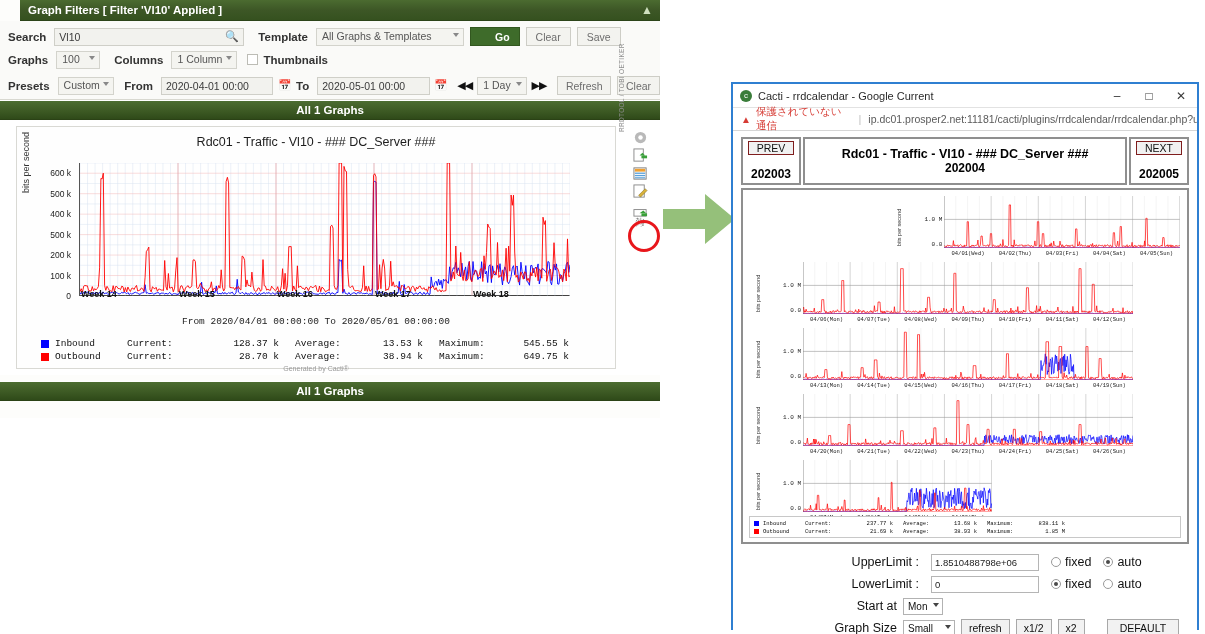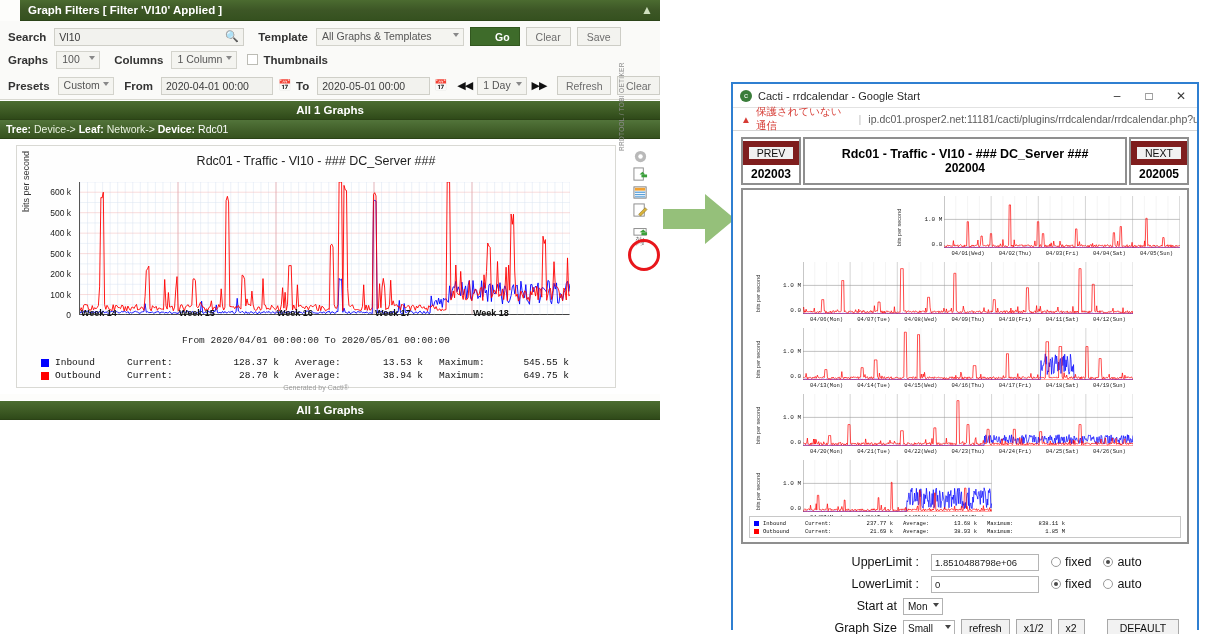--- a/index.html
+++ b/index.html
@@ -128,22 +128,22 @@
   .ch-div { color:#c2c2c2; font-size:11px; margin:0 2px; }
   .ch-url { color:#5a5a5a; font-size:10.5px; white-space:nowrap; overflow:hidden; }
 
   .ch-content { background:#fff; padding:6px 8px 0 8px; height:500px; }
 
   .rrdcal-head { display:flex; align-items:stretch; gap:2px; }
   .nav-cell {
     border:2px solid #8f8f8f; background:#fff; width:60px;
     display:flex; flex-direction:column; align-items:center; justify-content:center; padding:2px 0;
   }
-  .nav-btn { border:6px solid #7f1d1d; background:#f1f1f1; font-size:10.5px; padding:0px 8px; color:#111;}
-  .nav-ym { font-size:12px; font-weight:bold; color:#000; margin-top:2px; }
+  .nav-btn { border:1px solid #7f1d1d; background:#f1f1f1; font-size:10.5px; padding:0px 8px; color:#111;}
+  .nav-ym { font-size:12px; font-weight:bold; color:#000; margin-top:12px; }
   .cal-title-cell {
     border:2px solid #8f8f8f; background:#fff; flex:1;
     display:flex; flex-direction:column; align-items:center; justify-content:center; padding:2px 0;
   }
   .cal-title { font-size:12.5px; font-weight:bold; color:#000; }
   .cal-month { font-size:12px; font-weight:bold; color:#000; }
 
   .cal-body { border:2px solid #8f8f8f; background:#fff; margin-top:3px; height:356px; padding:2px; position:relative;}
   .wrow { position:relative; height:66px; }
   .wrow .wy { position:absolute; left:14px; top:2px; width:42px; height:58px; }
@@ -245,23 +245,20 @@
           <span class="caret"></span>
         </div>
         <span class="arrows">▶▶</span>
         <div class="btn" style="min-width:52px;">Refresh</div>
         <div class="btn">Clear</div>
       </div>
     </div>
 
     <div class="green-bar">All 1 Graphs</div>
 
-    <div class="tree-bar">
-      <b>Tree:</b>&nbsp;<span class="tdim">Device-&gt;</span>&nbsp;<b>Leaf:</b>&nbsp;<span class="tdim">Network-&gt;</span>&nbsp;<b>Device:</b>&nbsp;<span>Rdc01</span>
-    </div>
 
     <div class="graph-area">
       <div class="graph-frame">
         <div class="graph-title">Rdc01 - Traffic - Vl10 - ### DC_Server ###</div>
 
         <div class="plot-wrap">
           <div class="ylabel">bits per second</div>
           <div id="yticks">
               <div class="ytick" style="left: 12px; top: 136px;">0</div>
               <div class="ytick" style="left: 12px; top: 115.538px;">100 k</div>
@@ -431,21 +428,21 @@
   </div>
 
   <svg class="greenarrow" viewBox="0 0 76 58">
     <path d="M2 19 H44 V4 L74 29 L44 54 V39 H2 Z" fill="#95c07a"></path>
   </svg>
 
   <div id="chrome-win">
 
     <div class="ch-title">
       <div class="ch-favicon">c</div>
-      <span class="ch-title-text">Cacti - rrdcalendar - Google Start</span>
+      <span class="ch-title-text">Cacti - rrdcalendar - Google Current</span>
       <div class="ch-winbtns">
         <div class="ch-winbtn">–</div>
         <div class="ch-winbtn">□</div>
         <div class="ch-winbtn">✕</div>
       </div>
     </div>
 
     <div class="ch-urlbar">
       <span class="warn-ico">▲</span>
       <span class="ch-insec">保護されていない通信</span>

